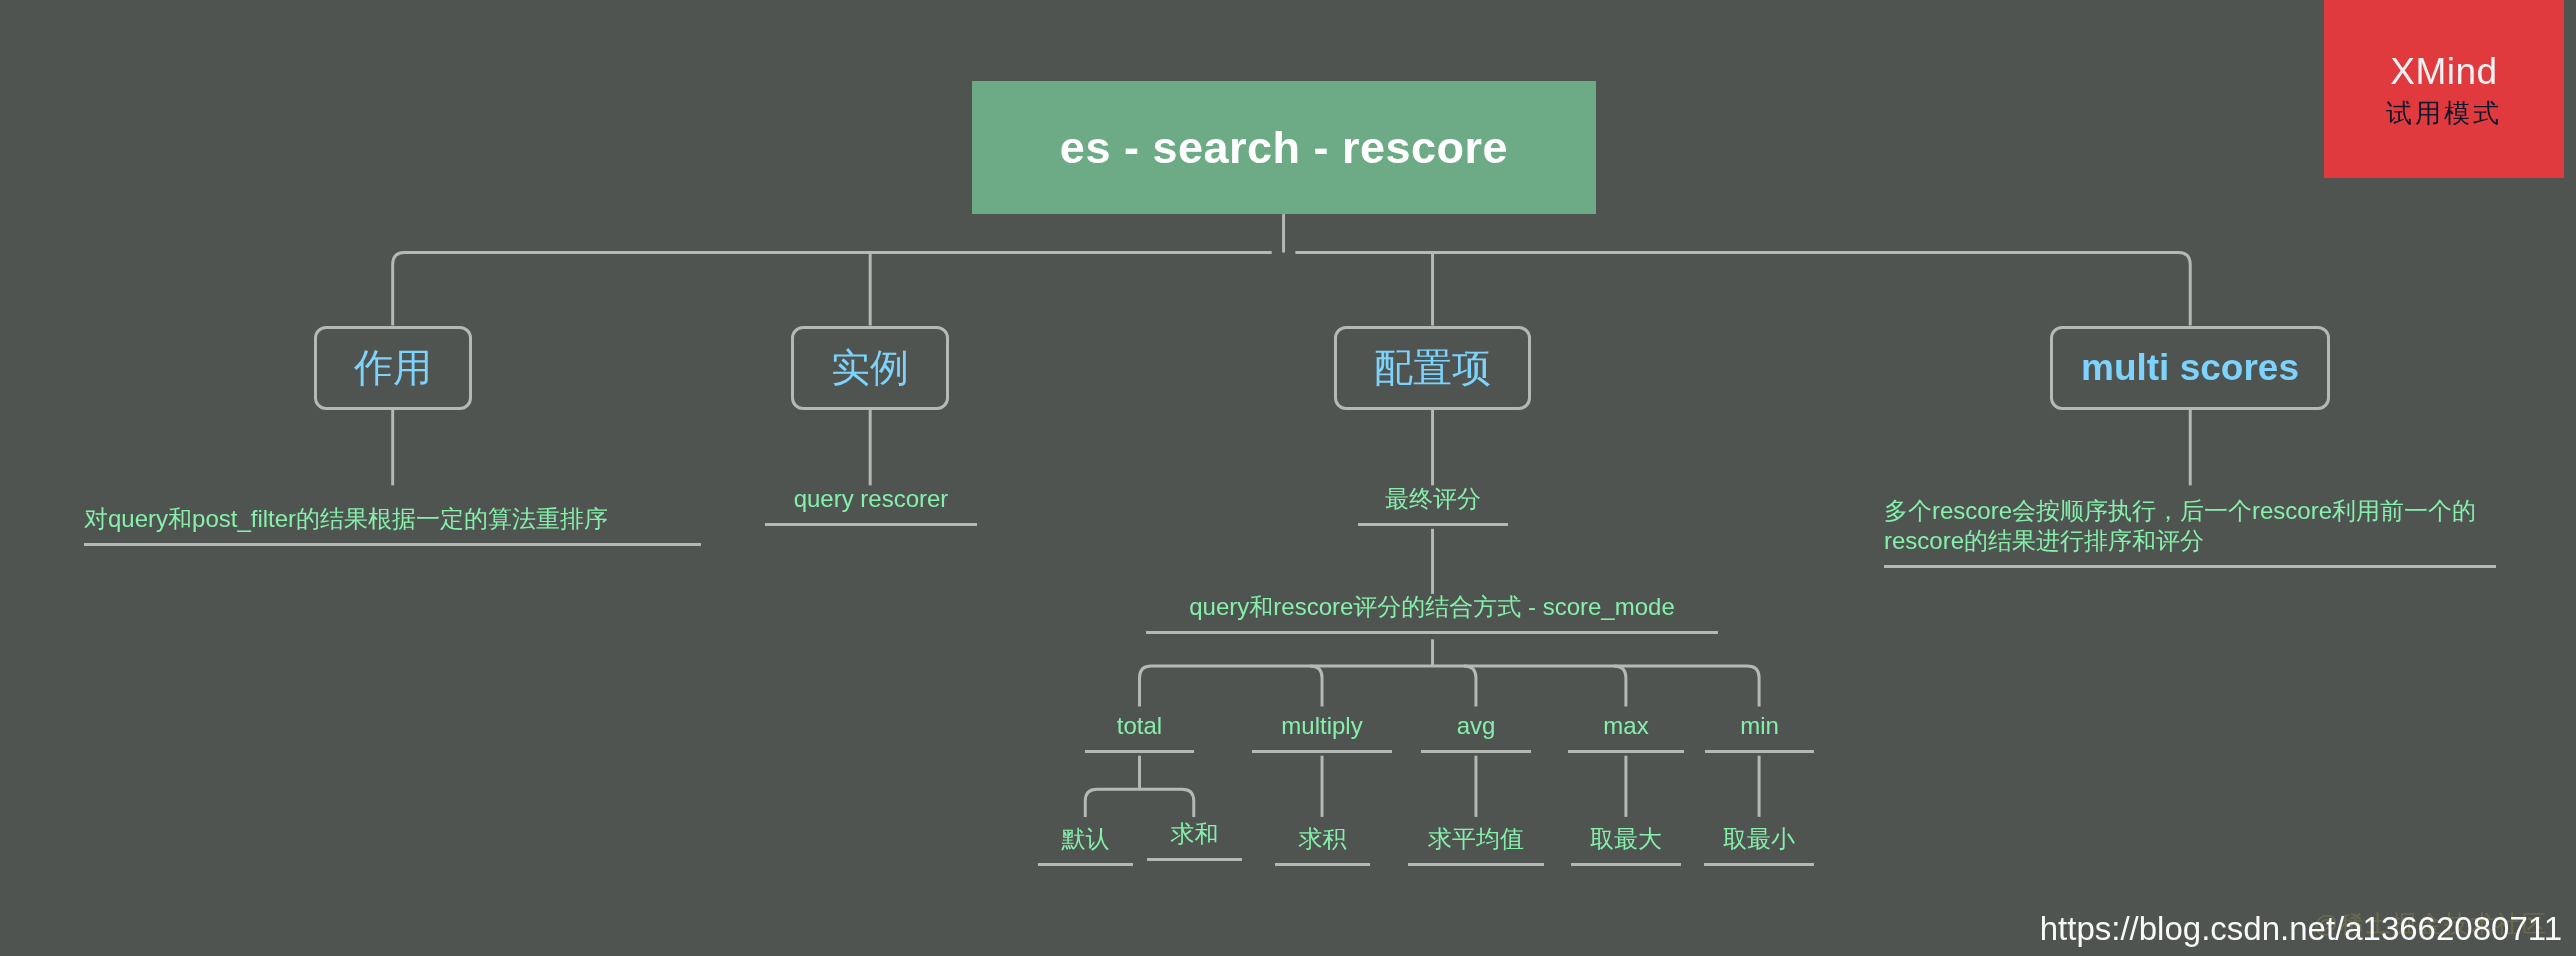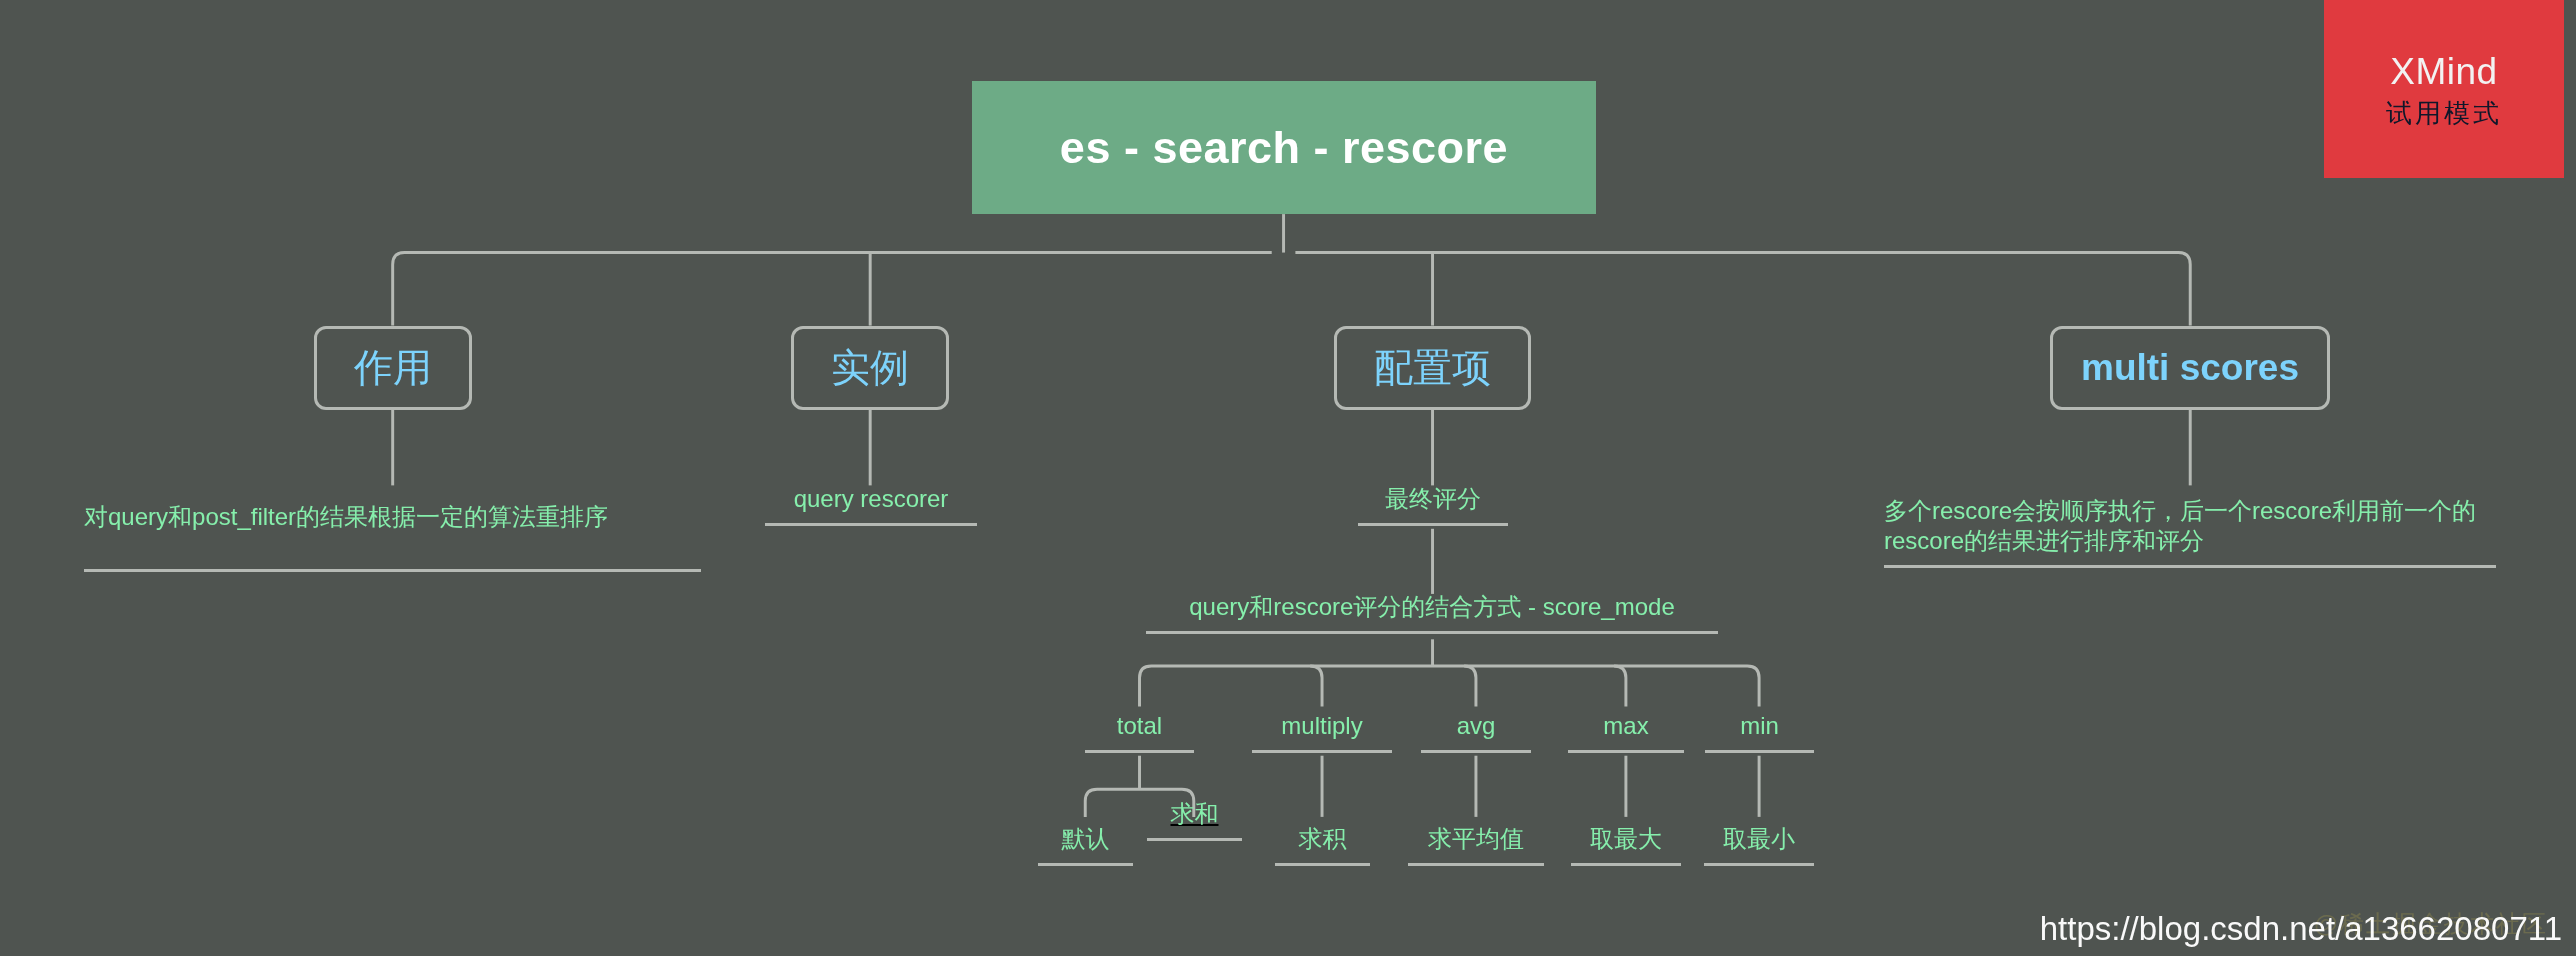--- a/index.html
+++ b/index.html
@@ -208,21 +208,21 @@
   </div>
 
   <div class="branch-node cjk" style="left:1334px; top:326px; width:197px;">
     <span class="label">配置项</span>
   </div>
 
   <div class="branch-node" style="left:2050px; top:326px; width:280px;">
     <span class="label">multi scores</span>
   </div>
 
-  <div class="leaf-node para" style="left:84px; top:473px; width:617px; height:99px;align-items:center;">
+  <div class="leaf-node para" style="left:84px; top:447px; width:617px; height:99px;">
     <span class="label">对query和post_filter的结果根据一定的算法重排序</span>
   </div>
 
   <div class="leaf-node center" style="left:765px; top:469px; width:212px; height:57px;">
     <span class="label">query rescorer</span>
   </div>
 
   <div class="leaf-node center" style="left:1358px; top:469px; width:150px; height:57px;">
     <span class="label">最终评分</span>
   </div>
@@ -252,21 +252,21 @@
   </div>
 
   <div class="leaf-node center" style="left:1705px; top:699px; width:109px; height:54px;">
     <span class="label">min</span>
   </div>
 
   <div class="leaf-node center" style="left:1038px; top:809px; width:95px; height:57px;">
     <span class="label">默认</span>
   </div>
 
-  <div class="leaf-node center" style="left:1147px; top:784px; width:95px; height:57px;text-decoration:underline;">
+  <div class="leaf-node center" style="left:1147px; top:804px; width:95px; height:57px;">
     <span class="label">求和</span>
   </div>
 
   <div class="leaf-node center" style="left:1275px; top:809px; width:95px; height:57px;">
     <span class="label">求积</span>
   </div>
 
   <div class="leaf-node center" style="left:1408px; top:809px; width:136px; height:57px;">
     <span class="label">求平均值</span>
   </div>

